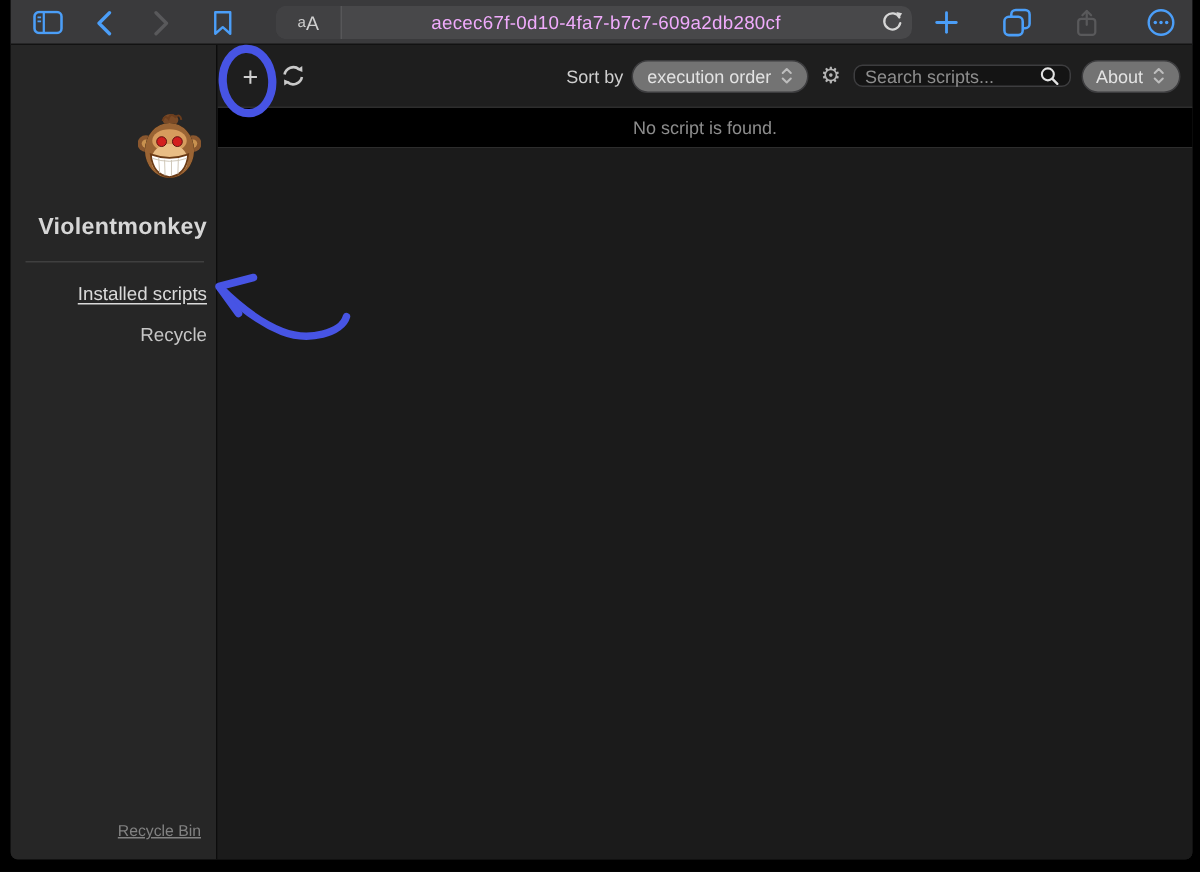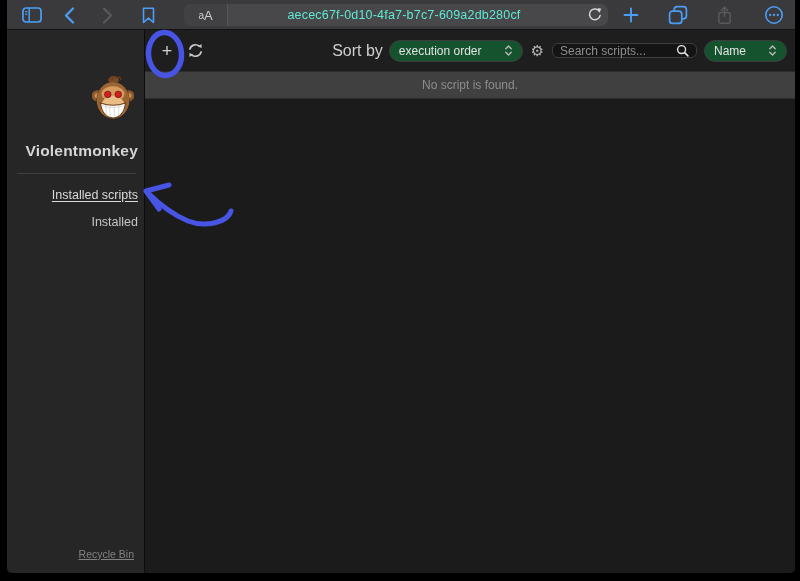--- a/index.html
+++ b/index.html
@@ -9,21 +9,21 @@
             display:flex; flex-direction:column; background:#1b1b1b; border-radius:0 0 5px 5px; overflow:hidden; }
 
   
   .browser-toolbar { position:relative; height:30px; flex:0 0 30px; background:#3a3a3c; border-bottom:1px solid #121212; }
   .bt-item { position:absolute; top:0; height:30px; display:flex; align-items:center; justify-content:center; }
   .url-group { position:absolute; left:177px; top:4px; width:424px; height:22px; background:#48484a;
                border-radius:7px; display:flex; align-items:stretch; overflow:hidden; }
   .aA-seg { width:44px; background:#414143; border-right:1px solid #575759; color:#cfcfcf;
             display:flex; align-items:center; justify-content:center; font-size:12px; }
   .aA-seg .small-a { font-size:10px; } .aA-seg .big-a { font-size:13px; }
-  .url-text { flex:1; display:flex; align-items:center; justify-content:center; color:#5eead4;
+  .url-text { flex:1; display:flex; align-items:center; justify-content:center; color:#f0abfc;
               font-size:12.5px; letter-spacing:.2px; white-space:nowrap; }
   .reload-seg { width:28px; display:flex; align-items:center; justify-content:center; }
 
   
   .content-row { flex:1; display:flex; min-height:0; }
 
   
   .sidebar { position:relative; width:138px; flex:0 0 138px; background:#262626; border-right:1px solid #0c0c0c;
              text-align:right; padding-right:6px; }
   .logo-wrap { margin-top:44px; margin-right:4px; display:inline-block; }
@@ -35,30 +35,30 @@
   .side-footer { position:absolute; right:10px; bottom:13px; font-size:10.5px; color:#828282; cursor:pointer;text-decoration:underline; }
 
   
   .main { flex:1; display:flex; flex-direction:column; background:#1b1b1b; min-width:0; }
   .main-toolbar { height:42px; flex:0 0 42px; background:#1e1e1e; border-bottom:1px solid #2d2d2d;
                   display:flex; align-items:center; padding:0 8px 0 12px; }
   .tb-btn { background:none; border:none; color:#d0d0d0; cursor:pointer; display:flex; align-items:center; justify-content:center; }
   .plus-btn { font-size:18px; width:20px; height:24px; line-height:20px; font-weight:normal; }
   .sync-btn { margin-left:8px; width:20px; height:20px; }
   .spacer { flex:1; }
-  .sort-label { font-size:16px; color:#cfcfcf; margin-right:6px; white-space:nowrap; }
-  .pill { display:inline-flex; align-items:center; gap:22px; background:#14532d; border:1px solid #3d3d3f;
+  .sort-label { font-size:12px; color:#cfcfcf; margin-right:6px; white-space:nowrap; }
+  .pill { display:inline-flex; align-items:center; gap:6px; background:#737373; border:1px solid #3d3d3f;
           border-radius:11px; height:22px; padding:0 9px; color:#e3e3e3; font-size:12px; cursor:pointer; white-space:nowrap; }
   .gear { font-size:15px; color:#b5b5b5; margin:0 8px; cursor:pointer; line-height:1; }
   .search-box { display:flex; align-items:center; background:#141414; border:1px solid #3d3d3f; border-radius:6px;
                 height:15px; width:145px; padding:0 7px; margin-right:7px; }
   .search-box input { flex:1; min-width:0; background:transparent; border:none; outline:none; color:#ddd; font-size:12px;
                       font-family:"Liberation Sans", sans-serif; }
   .search-box input::placeholder { color:#8e8e8e; opacity:1; }
-  .empty-row { height:27px; flex:0 0 27px; background:#404040; border-bottom:1px solid #2d2d2d;
+  .empty-row { height:27px; flex:0 0 27px; background:#000000; border-bottom:1px solid #2d2d2d;
                display:flex; align-items:center; justify-content:center; color:#8d8d8d; font-size:12px; }
   .empty-area { flex:1; background:#1b1b1b; }
 
   
   .annotations { position:absolute; left:0; top:0; width:800px; height:581px; pointer-events:none; }
 
   svg { display:block; }
 </style>
 </head>
 <body>
@@ -163,21 +163,21 @@
             <line x1="21" y1="46.5" x2="22" y2="62" stroke="#cfc7b8" stroke-width="1"></line>
             <line x1="27" y1="48.5" x2="27.5" y2="64.5" stroke="#cfc7b8" stroke-width="1"></line>
             <line x1="34" y1="48.7" x2="34" y2="65" stroke="#cfc7b8" stroke-width="1"></line>
             <line x1="41" y1="47" x2="40.5" y2="63" stroke="#cfc7b8" stroke-width="1"></line>
           </svg>
         </div>
         <div class="app-title">Violentmonkey</div>
         <div class="side-divider"></div>
         <nav class="side-nav">
           <a class="side-link active">Installed scripts</a>
-          <a class="side-link">Installed</a>
+          <a class="side-link">Recycle</a>
         </nav>
         <div class="side-footer">Recycle Bin</div>
       </aside>
 
       <div class="main">
         <div class="main-toolbar">
           <button class="tb-btn plus-btn">+</button>
           <button class="tb-btn sync-btn">
             <svg width="15" height="15" viewBox="0 0 14 14">
               <path d="M1.6 6.2 A5.6 5.6 0 0 1 10.6 2.9" fill="none" stroke="#c9c9c9" stroke-width="1.6"></path>
@@ -197,21 +197,21 @@
           </div>
           <span class="gear">⚙</span>
           <div class="search-box">
             <input type="text" placeholder="Search scripts..." style="">
             <svg width="13" height="13" viewBox="0 0 14 14">
               <circle cx="6" cy="6" r="4.3" fill="none" stroke="#e3e3e3" stroke-width="1.5"></circle>
               <line x1="9.3" y1="9.3" x2="12.8" y2="12.8" stroke="#e3e3e3" stroke-width="1.7" stroke-linecap="round"></line>
             </svg>
           </div>
           <div class="pill">
-            <span>Name</span>
+            <span>About</span>
             <svg width="9" height="13" viewBox="0 0 10 14">
               <polyline points="2,5 5,2 8,5" fill="none" stroke="#bdbdbd" stroke-width="1.5" stroke-linecap="round" stroke-linejoin="round"></polyline>
               <polyline points="2,9 5,12 8,9" fill="none" stroke="#bdbdbd" stroke-width="1.5" stroke-linecap="round" stroke-linejoin="round"></polyline>
             </svg>
           </div>
         </div>
 
         <div class="empty-row">
           <span>No script is found.</span>
         </div>

